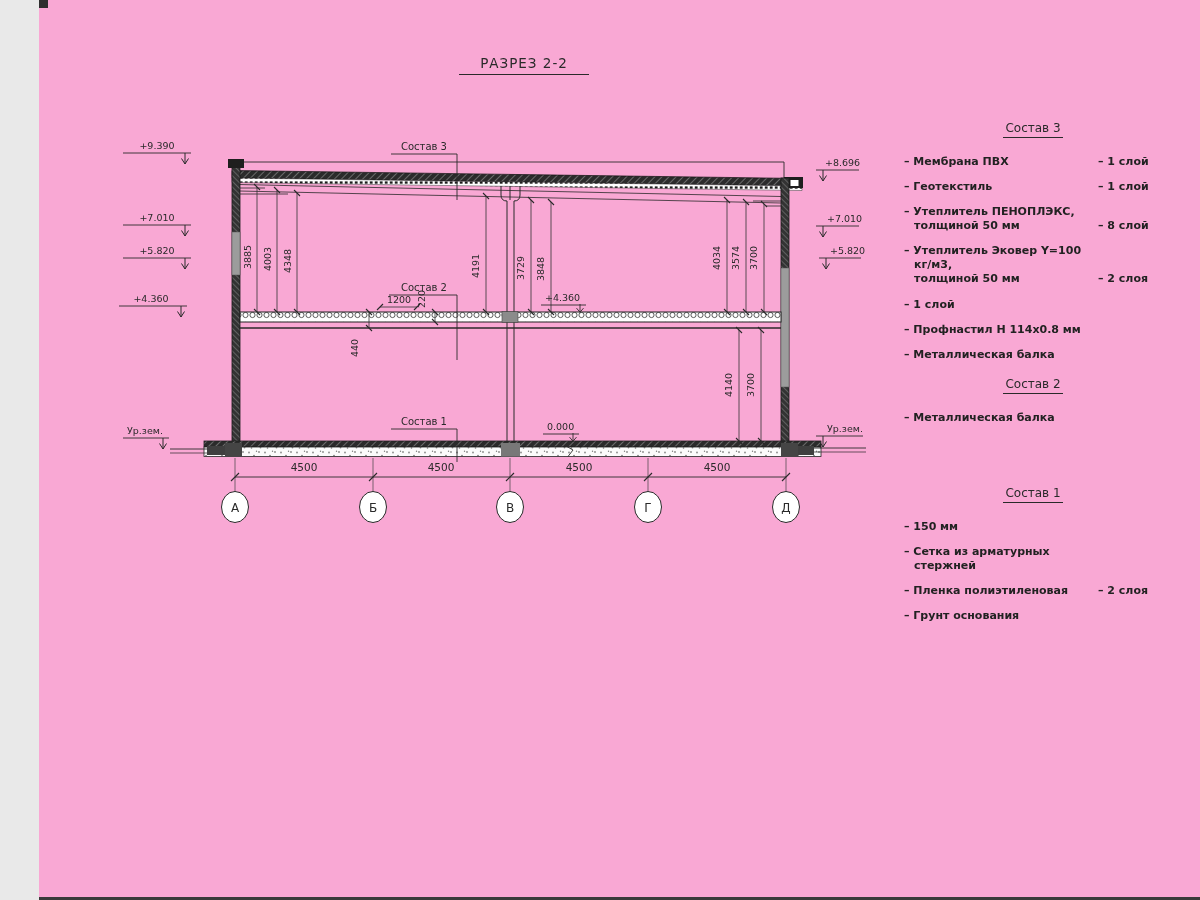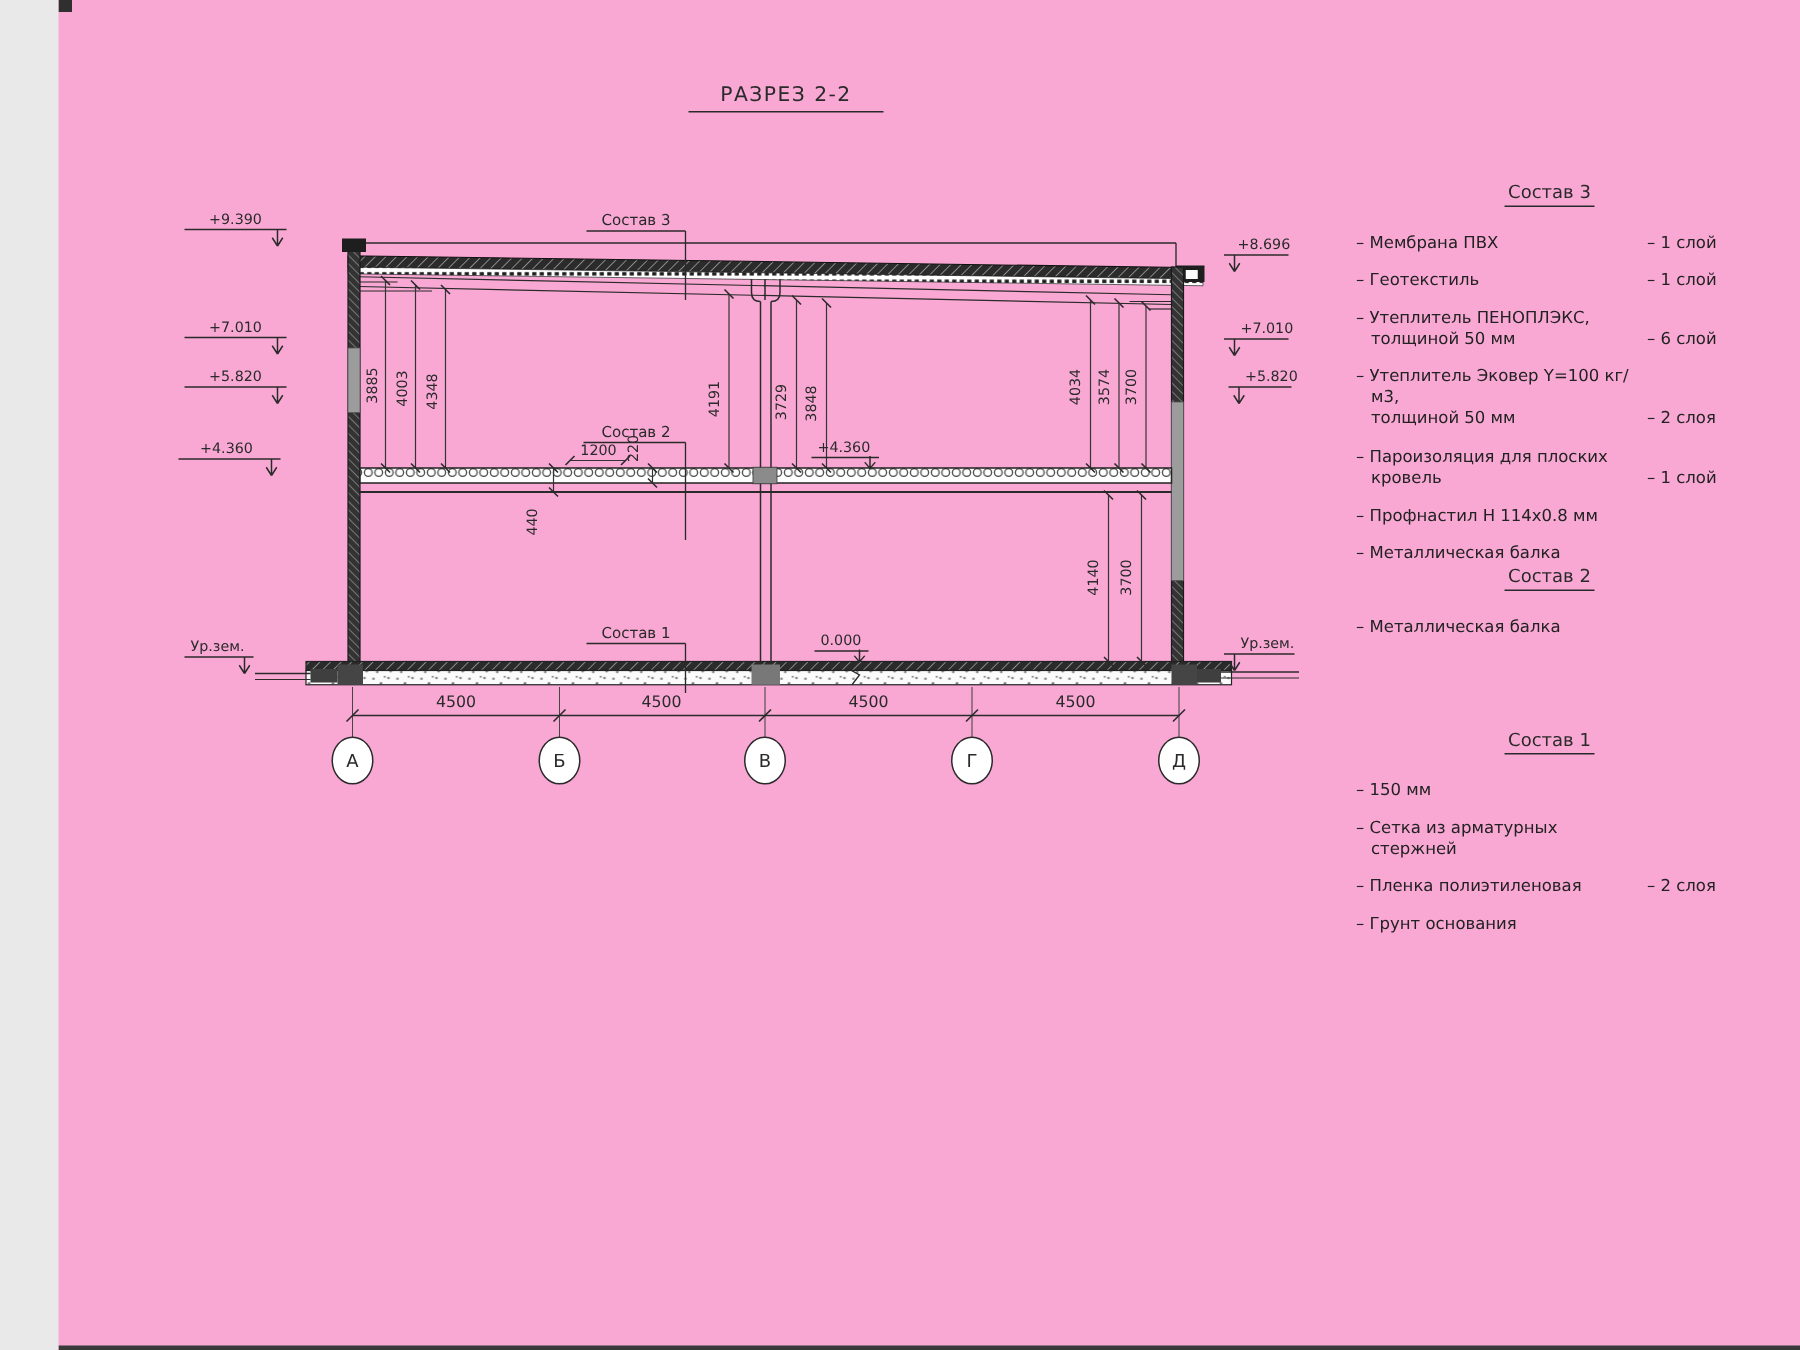--- a/index.html
+++ b/index.html
@@ -13,21 +13,21 @@
   .dim-t{font-size:9.5px;}
   .lvl-t{font-size:9.5px;}
   .ldr-t{font-size:10px;}
   .d4500{font-size:10.5px;}
   .grid-l{font-size:12px;}
   
   .legend-block{position:absolute;left:865px;width:258px;}
   .lg-title{width:100%;text-align:center;font-size:12px;color:#2a2a2a;margin-bottom:20px;}
   .lg-title span{border-bottom:1.2px solid #2a2a2a;padding:0 2px 2px 2px;}
   .lg-row{display:flex;justify-content:space-between;align-items:flex-end;
-          margin-bottom:11px;font-size:11px;line-height:1.28;}
+          margin-bottom:11px;font-size:11px;line-height:1.28;font-weight:bold;}
   .lg-row.tight{margin-bottom:3px;}
   .l-name{white-space:pre-line;flex:1 1 auto;padding-left:10px;text-indent:-10px;}
   .l-qty{flex:0 0 64px;text-align:left;white-space:nowrap;}
   
   .edge-bottom{position:absolute;left:0;bottom:0;width:1200px;height:3px;background:#3a3a3a;}
   .mark-tl{position:absolute;left:0;top:0;width:9px;height:8px;background:#2f2f2f;}
   .mark-tr{position:absolute;left:1188px;top:3px;width:9px;height:7px;background:#2f2f2f;}
   .mark-r{position:absolute;left:1193px;top:158px;width:7px;height:12px;background:#2f2f2f;}
 </style>
 </head>
@@ -268,29 +268,28 @@
       <span class="l-name">– Мембрана ПВХ</span>
       <span class="l-qty">– 1 слой</span>
     </div>
     <div class="lg-row">
       <span class="l-name">– Геотекстиль</span>
       <span class="l-qty">– 1 слой</span>
     </div>
     <div class="lg-row">
       <span class="l-name">– Утеплитель ПЕНОПЛЭКС,
 толщиной 50 мм</span>
-      <span class="l-qty">– 6 слой</span>
+      <span class="l-qty">– 8 слой</span>
     </div>
     <div class="lg-row">
       <span class="l-name">– Утеплитель Эковер Y=100 кг/м3,
 толщиной 50 мм</span>
       <span class="l-qty">– 2 слоя</span>
     </div>
     <div class="lg-row">
-      <span class="l-name">– Пароизоляция для плоских кровель</span>
       <span class="l-qty">– 1 слой</span>
     </div>
     <div class="lg-row">
       <span class="l-name">– Профнастил Н 114х0.8 мм</span>
       <span class="l-qty"></span>
     </div>
     <div class="lg-row">
       <span class="l-name">– Металлическая балка</span>
       <span class="l-qty"></span>
     </div>

